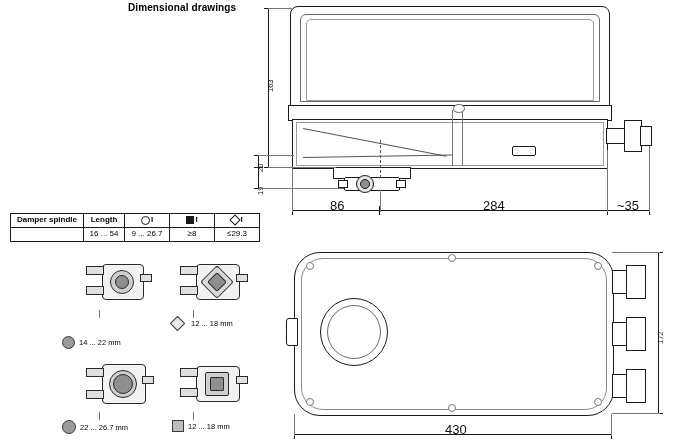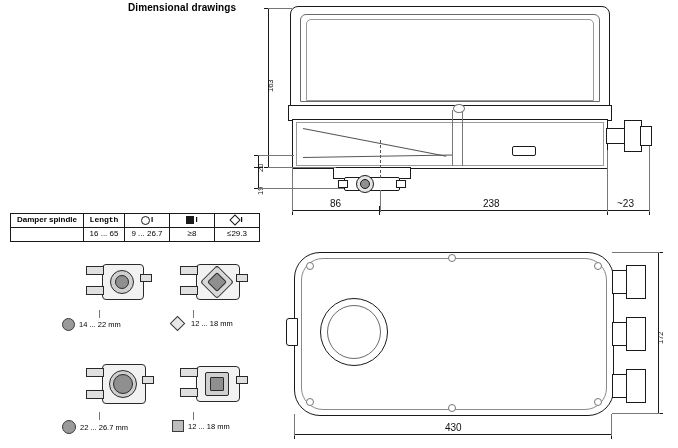--- a/index.html
+++ b/index.html
@@ -13,40 +13,40 @@
   }
   .abs{position:absolute;}
   .ttl{
     left:128px;top:2px;
     font-size:10px;font-weight:bold;letter-spacing:.1px;
   }
 
   
   .hline{background:#1a1a1a;height:1px;}
   .vline{background:#1a1a1a;width:1px;}
-  .dim{font-size:10px;color:#111;}
+  .dim{font-size:13px;color:#111;}
   .dimv{font-size:7.5px;color:#111;transform:rotate(-90deg);transform-origin:left top;white-space:nowrap;}
 
   
   .tbl{
     left:10px;top:213px;
     border-collapse:collapse;
     font-size:8px;
   }
   .tbl td,.tbl th{
     border:1px solid #1a1a1a;
     padding:2px 3px;
     text-align:center;
     font-weight:normal;
     line-height:1.1;
     background:#fff;
   }
   .tbl th{font-weight:bold;}
   .tbl .w1{width:66px;}
-  .tbl .w2{width:34px;font-family:Liberation Mono, monospace;}
+  .tbl .w2{width:34px;}
   .tbl .w3{width:38px;}
   .tbl .w4{width:38px;}
   .tbl .w5{width:38px;}
 
   
   .glyphcell{display:flex;align-items:center;justify-content:center;gap:1px;}
   .g-circle{width:7px;height:7px;border-radius:50%;border:1px solid #1a1a1a;display:inline-block;}
   .g-square{width:6px;height:6px;border:1px solid #1a1a1a;background:#1a1a1a;display:inline-block;}
   .g-diamond{width:6px;height:6px;border:1px solid #1a1a1a;display:inline-block;transform:rotate(45deg);}
   .g-i{font-size:8px;}
@@ -140,25 +140,25 @@
   <div class="hline abs" style="left:258px;top:155px;width:36px;background:#777;"></div>
   <div class="hline abs" style="left:258px;top:188px;width:86px;background:#777;"></div>
 
   <div class="hline abs" style="left:292px;top:210px;width:88px;"></div>
   <div class="tick" style="left:292px;top:206px;width:1px;height:9px;"></div>
   <div class="tick" style="left:379px;top:206px;width:1px;height:9px;"></div>
   <div class="abs dim" style="left:330px;top:198px;">86</div>
 
   <div class="hline abs" style="left:380px;top:210px;width:228px;"></div>
   <div class="tick" style="left:607px;top:206px;width:1px;height:9px;"></div>
-  <div class="abs dim" style="left:483px;top:198px;">238</div>
+  <div class="abs dim" style="left:483px;top:198px;">284</div>
 
   <div class="hline abs" style="left:608px;top:210px;width:42px;"></div>
   <div class="tick" style="left:649px;top:206px;width:1px;height:9px;"></div>
-  <div class="abs dim" style="left:617px;top:198px;">~23</div>
+  <div class="abs dim" style="left:617px;top:198px;">~35</div>
 
   <div class="vline abs" style="left:292px;top:168px;height:44px;background:#777;"></div>
   <div class="vline abs" style="left:380px;top:190px;height:22px;background:#777;"></div>
   <div class="vline abs" style="left:607px;top:150px;height:62px;background:#777;"></div>
   <div class="vline abs" style="left:649px;top:146px;height:66px;background:#777;"></div>
 </div>
 
 <div>
   <div class="shell" style="left:294px;top:252px;width:318px;height:162px;border-radius:26px;"></div>
   <div class="shell-inner" style="left:301px;top:258px;width:304px;height:150px;border-radius:22px;border-color:#8a8a8a;"></div>
@@ -216,21 +216,21 @@
     </th>
     <th class="w5">
       <span class="glyphcell">
             <span class="g-diamond"></span>
             <span class="g-i">I</span>
           </span>
     </th>
   </tr>
   <tr>
     <td></td>
-    <td>16 ... 65</td>
+    <td>16 ... 54</td>
     <td>9 ... 26.7</td>
     <td>≥8</td>
     <td>≤29.3</td>
   </tr>
 </tbody>
   </table>
 
 <div class="clamp" style="left:84px;top:258px;width:68px;height:52px;">
   <div class="body" style="left:18px;top:6px;width:40px;height:34px;border-radius:4px;"></div>
   <div class="hub" style="left:26px;top:12px;width:22px;height:22px;"></div>
@@ -260,21 +260,21 @@
 
 <div class="clamp" style="left:178px;top:360px;width:72px;height:52px;">
   <div class="body" style="left:18px;top:6px;width:42px;height:34px;border-radius:4px;"></div>
   <div class="hub" style="left:27px;top:12px;width:22px;height:22px;border-radius:2px;"></div>
   <div class="hub-in" style="left:32px;top:17px;width:12px;height:12px;border-radius:1px;"></div>
   <div class="bolt" style="left:2px;top:8px;width:16px;height:7px;"></div>
   <div class="bolt" style="left:2px;top:28px;width:16px;height:7px;"></div>
   <div class="bolt" style="left:58px;top:16px;width:10px;height:6px;"></div>
 </div>
 
-<div class="legend-row" style="left:62px;top:318px;">
+<div class="legend-row" style="left:62px;top:336px;">
   <span class="sym-circle"></span>
   <span>14 ... 22 mm</span>
 </div>
 
 <div class="legend-row" style="left:172px;top:318px;">
   <span class="sym-diamond"></span>
   <span style="margin-left:4px;">12 ... 18 mm</span>
 </div>
 
 <div class="legend-row" style="left:62px;top:420px;">

